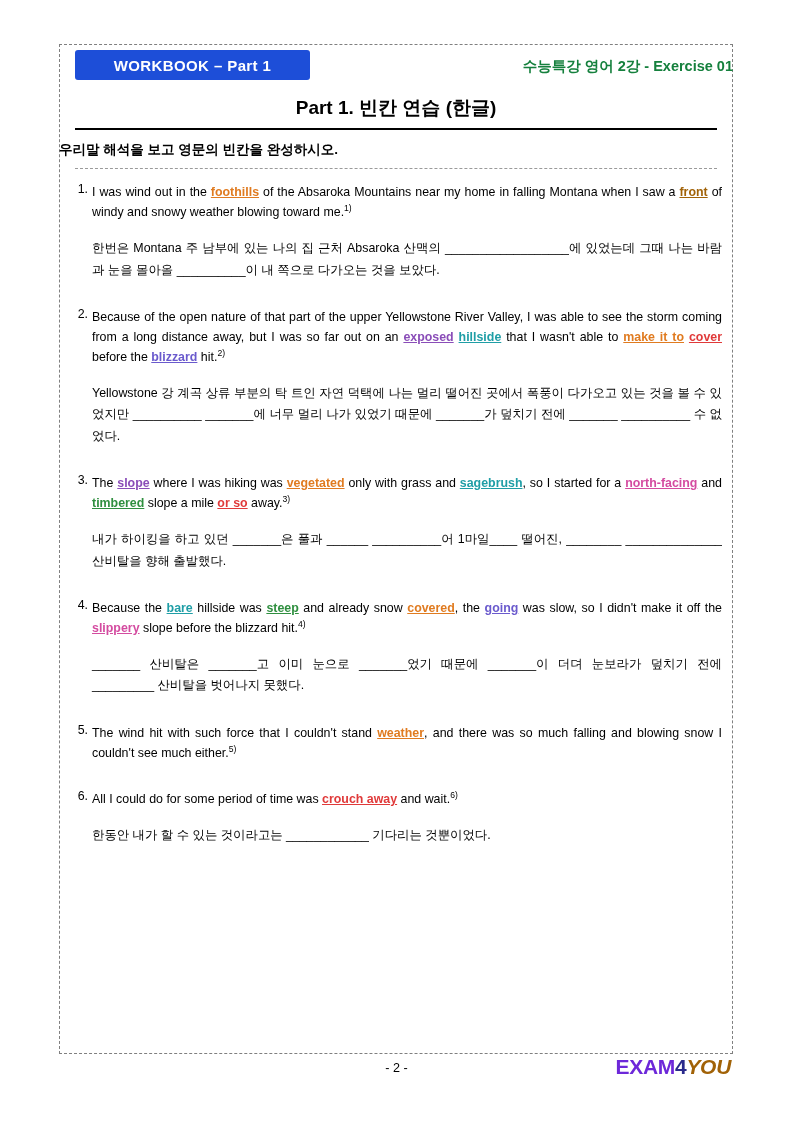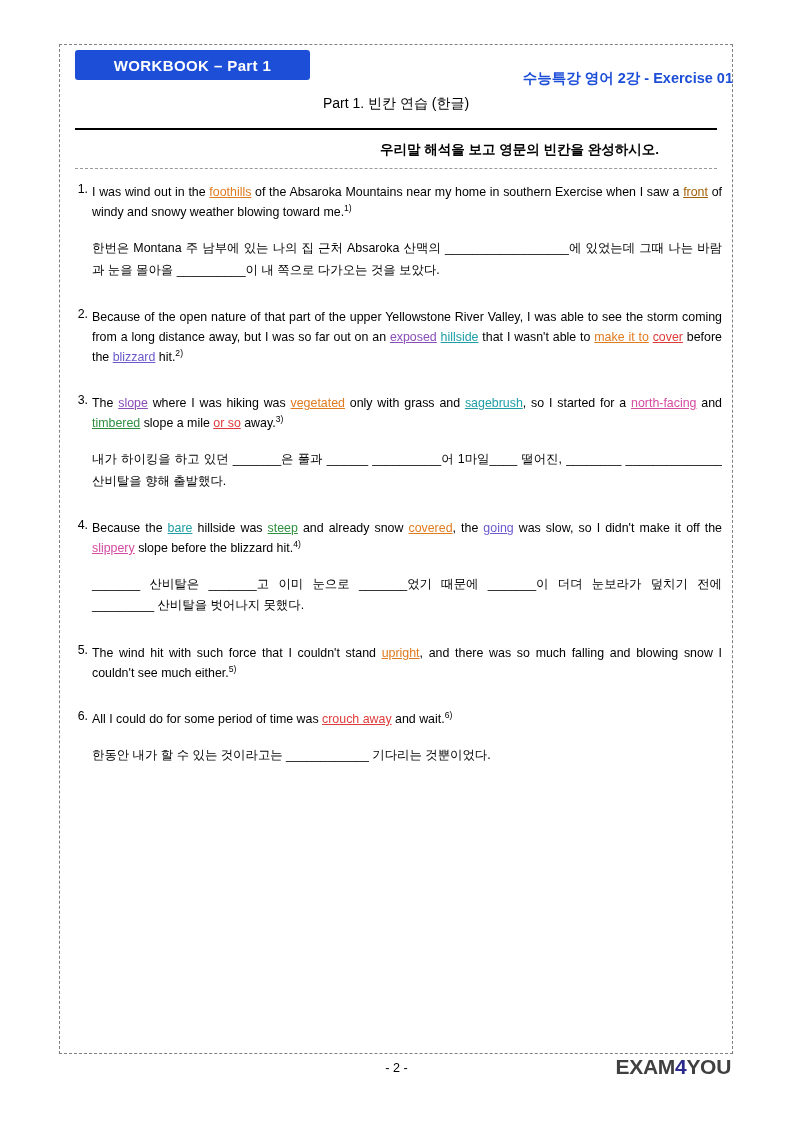--- a/index.html
+++ b/index.html
@@ -51,47 +51,46 @@
     font-size: 15px;
     font-weight: bold;
     letter-spacing: 0.4px;
   }
   .header-right {
     position: absolute;
     right: 60px;
     top: 57px;
     font-size: 14.5px;
     font-weight: bold;
-    color: #1d4ed8;
+    color: #15803d;
     text-align: right;
-    margin-top: 12px;
   }
   .title {
     position: absolute;
     left: 59px;
     top: 95px;
     width: 674px;
     text-align: center;
-    font-size: 14px;
-    font-weight: normal;
+    font-size: 19px;
+    font-weight: bold;
     color: #000000;
   }
   .title-rule {
     position: absolute;
     left: 75px;
     top: 128px;
     width: 642px;
     border-top: 2px solid #000000;
   }
   .subtitle {
     position: absolute;
     left: 59px;
     top: 141px;
     width: 600px;
-    text-align: right;
+    text-align: left;
     font-size: 13.5px;
     font-weight: bold;
     color: #000000;
   }
   .subtitle-rule {
     position: absolute;
     left: 75px;
     top: 168px;
     width: 642px;
     border-top: 1px dashed #9a9a9a;
@@ -125,21 +124,21 @@
   }
   .ko {
     font-size: 12.4px;
     line-height: 1.72;
     text-align: justify;
     color: #000000;
     margin-top: 16px;
   }
   .u {
     text-decoration: underline;
-    font-weight: normal;
+    font-weight: bold;
   }
   sup {
     font-size: 8.6px;
     vertical-align: super;
     line-height: 0;
   }
   .footer-page {
     position: absolute;
     left: 0;
     top: 1061px;
@@ -149,23 +148,23 @@
     color: #000;
   }
   .logo {
     position: absolute;
     right: 62px;
     top: 1055px;
     font-size: 21px;
     font-weight: bold;
     letter-spacing: -0.3px;
   }
-  .logo .exam { color: #404040; padding-left: 32px; }
+  .logo .exam { color: #6d28d9; padding-left: 32px; }
   .logo .four { color: #2a2a8c; }
-  .logo .you  { color: #404040; }
+  .logo .you  { color: #a16207; font-style: italic; }
 </style>
 </head>
 <body>
 
 <div class="page">
 
   <div class="sheet-border"></div>
 
   <div class="header-tab">
     <span class="header-tab-label">WORKBOOK – Part 1</span>
@@ -174,40 +173,41 @@
   <div class="header-right">수능특강 영어 2강 - Exercise 01</div>
 
   <div class="title">Part 1. 빈칸 연습 (한글)</div>
   <div class="title-rule"></div>
   <div class="subtitle">우리말 해석을 보고 영문의 빈칸을 완성하시오.</div>
   <div class="subtitle-rule"></div>
 
   <div class="content" id="questions">
       <div class="qitem">
         <div class="qnum">1.</div>
-        <div class="en"><span>I was wind out in the </span><span class="u" style="color: rgb(224, 123, 32);">foothills</span><span> of the Absaroka Mountains near my home in southern Exercise when I saw a </span><span class="u" style="color: #a16207;">front</span><span> of windy and snowy weather blowing toward me.</span><sup>1)</sup></div>
+        <div class="en"><span>I was wind out in the </span><span class="u" style="color: rgb(224, 123, 32);">foothills</span><span> of the Absaroka Mountains near my home in falling Montana when I saw a </span><span class="u" style="color: #a16207;">front</span><span> of windy and snowy weather blowing toward me.</span><sup>1)</sup></div>
         <div class="ko"><span>한번은 Montana 주 남부에 있는 나의 집 근처 Absaroka 산맥의 </span><span>__________________</span><span>에 있었는데 그때 나는 바람과 눈을 몰아올 </span><span>__________</span><span>이 내 쪽으로 다가오는 것을 보았다.</span></div>
       </div>
       <div class="qitem">
         <div class="qnum">2.</div>
         <div class="en"><span>Because of the open nature of that part of the upper Yellowstone River Valley, I was able to see the storm coming from a long distance away, but I was so far out on an </span><span class="u" style="color: rgb(138, 77, 184);">exposed</span><span> </span><span class="u" style="color: rgb(31, 158, 166);">hillside</span><span> that I wasn't able to </span><span class="u" style="color: rgb(224, 123, 32);">make it to</span><span> </span><span class="u" style="color: rgb(224, 58, 58);">cover</span><span> before the </span><span class="u" style="color: rgb(106, 90, 205);">blizzard</span><span> hit.</span><sup>2)</sup></div>
+        <div class="ko"><span>Yellowstone 강 계곡 상류 부분의 탁 트인 자연 덕택에 나는 멀리 떨어진 곳에서 폭풍이 다가오고 있는 것을 볼 수 있었지만 __________ _______에 너무 멀리 나가 있었기 때문에 _______가 덮치기 전에 _______ __________ 수 없었다.</span></div>
       </div>
       <div class="qitem">
         <div class="qnum">3.</div>
         <div class="en"><span>The </span><span class="u" style="color: rgb(138, 77, 184);">slope</span><span> where I was hiking was </span><span class="u" style="color: rgb(224, 123, 32);">vegetated</span><span> only with grass and </span><span class="u" style="color: rgb(31, 158, 166);">sagebrush</span><span>, so I started for a </span><span class="u" style="color: rgb(212, 75, 160);">north-facing</span><span> and </span><span class="u" style="color: rgb(47, 143, 63);">timbered</span><span> slope a mile </span><span class="u" style="color: rgb(224, 58, 58);">or so</span><span> away.</span><sup>3)</sup></div>
         <div class="ko"><span>내가 하이킹을 하고 있던 _______은 풀과 ______ __________어 1마일____ 떨어진, ________ ______________ 산비탈을 향해 출발했다.</span></div>
       </div>
       <div class="qitem">
         <div class="qnum">4.</div>
         <div class="en"><span>Because the </span><span class="u" style="color: rgb(31, 158, 166);">bare</span><span> hillside was </span><span class="u" style="color: rgb(47, 143, 63);">steep</span><span> and already snow </span><span class="u" style="color: rgb(224, 123, 32);">covered</span><span>, the </span><span class="u" style="color: rgb(106, 90, 205);">going</span><span> was slow, so I didn't make it off the </span><span class="u" style="color: rgb(212, 75, 160);">slippery</span><span> slope before the blizzard hit.</span><sup>4)</sup></div>
         <div class="ko"><span>_______ 산비탈은 _______고 이미 눈으로 _______었기 때문에 _______이 더뎌 눈보라가 덮치기 전에 _________ 산비탈을 벗어나지 못했다.</span></div>
       </div>
       <div class="qitem">
         <div class="qnum">5.</div>
-        <div class="en"><span>The wind hit with such force that I couldn't stand </span><span class="u" style="color: rgb(224, 123, 32);">upright</span><span>, and there was so much falling and blowing snow I couldn't see much either.</span><sup>5)</sup></div>
+        <div class="en"><span>The wind hit with such force that I couldn't stand </span><span class="u" style="color: rgb(224, 123, 32);">weather</span><span>, and there was so much falling and blowing snow I couldn't see much either.</span><sup>5)</sup></div>
       </div>
       <div class="qitem">
         <div class="qnum">6.</div>
         <div class="en"><span>All I could do for some period of time was </span><span class="u" style="color: rgb(224, 58, 58);">crouch away</span><span> and wait.</span><sup>6)</sup></div>
         <div class="ko"><span>한동안 내가 할 수 있는 것이라고는 ____________ 기다리는 것뿐이었다.</span></div>
       </div>
     </div>
 
   <div class="footer-page">- 2 -</div>
 

